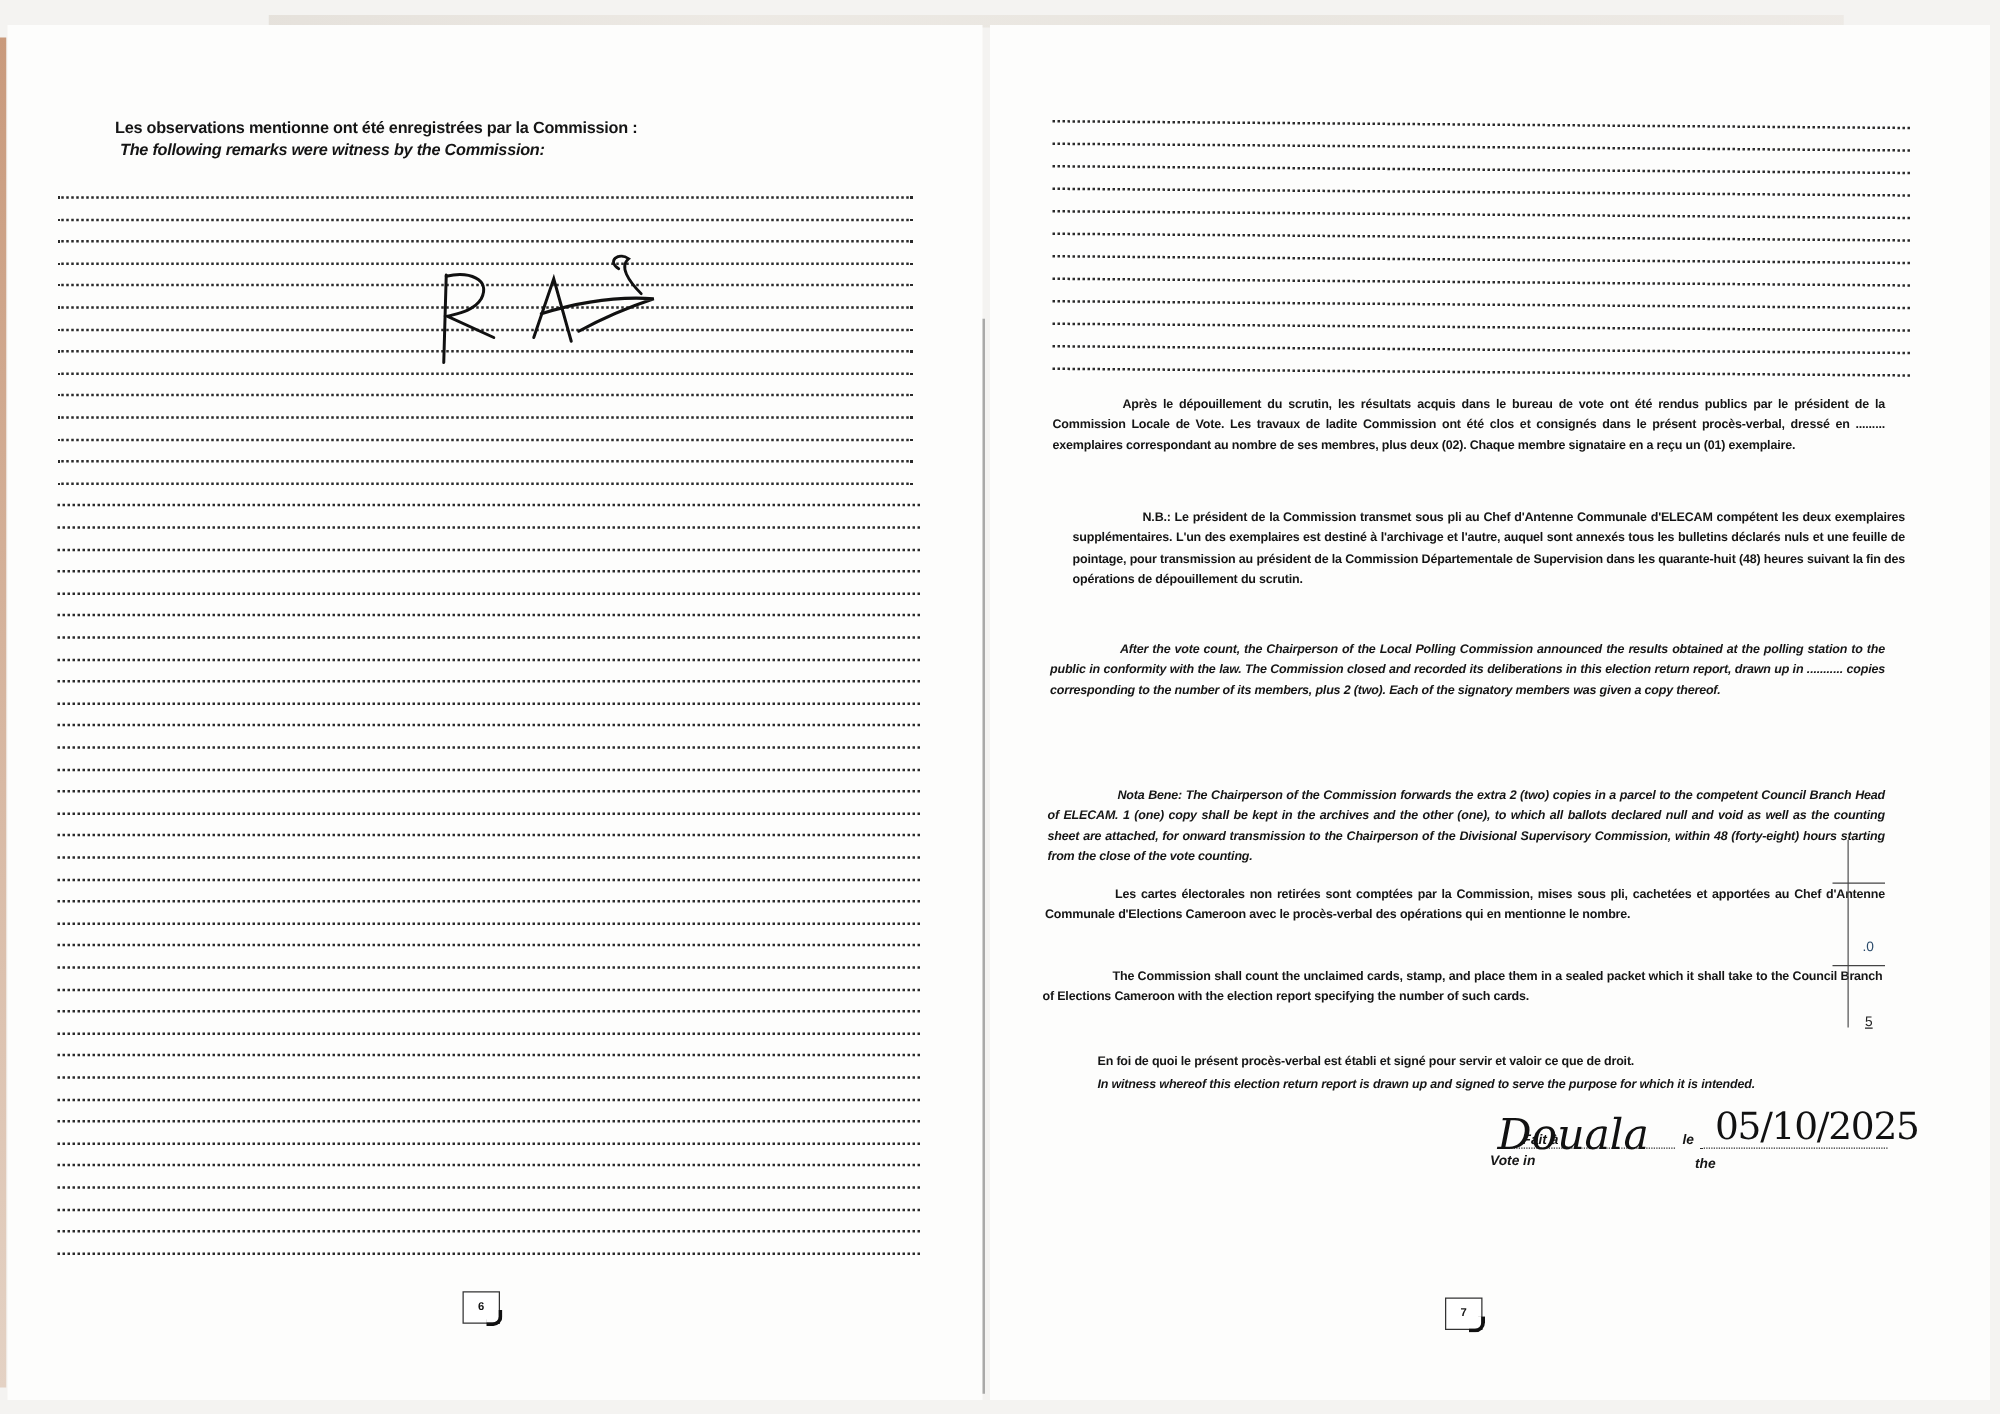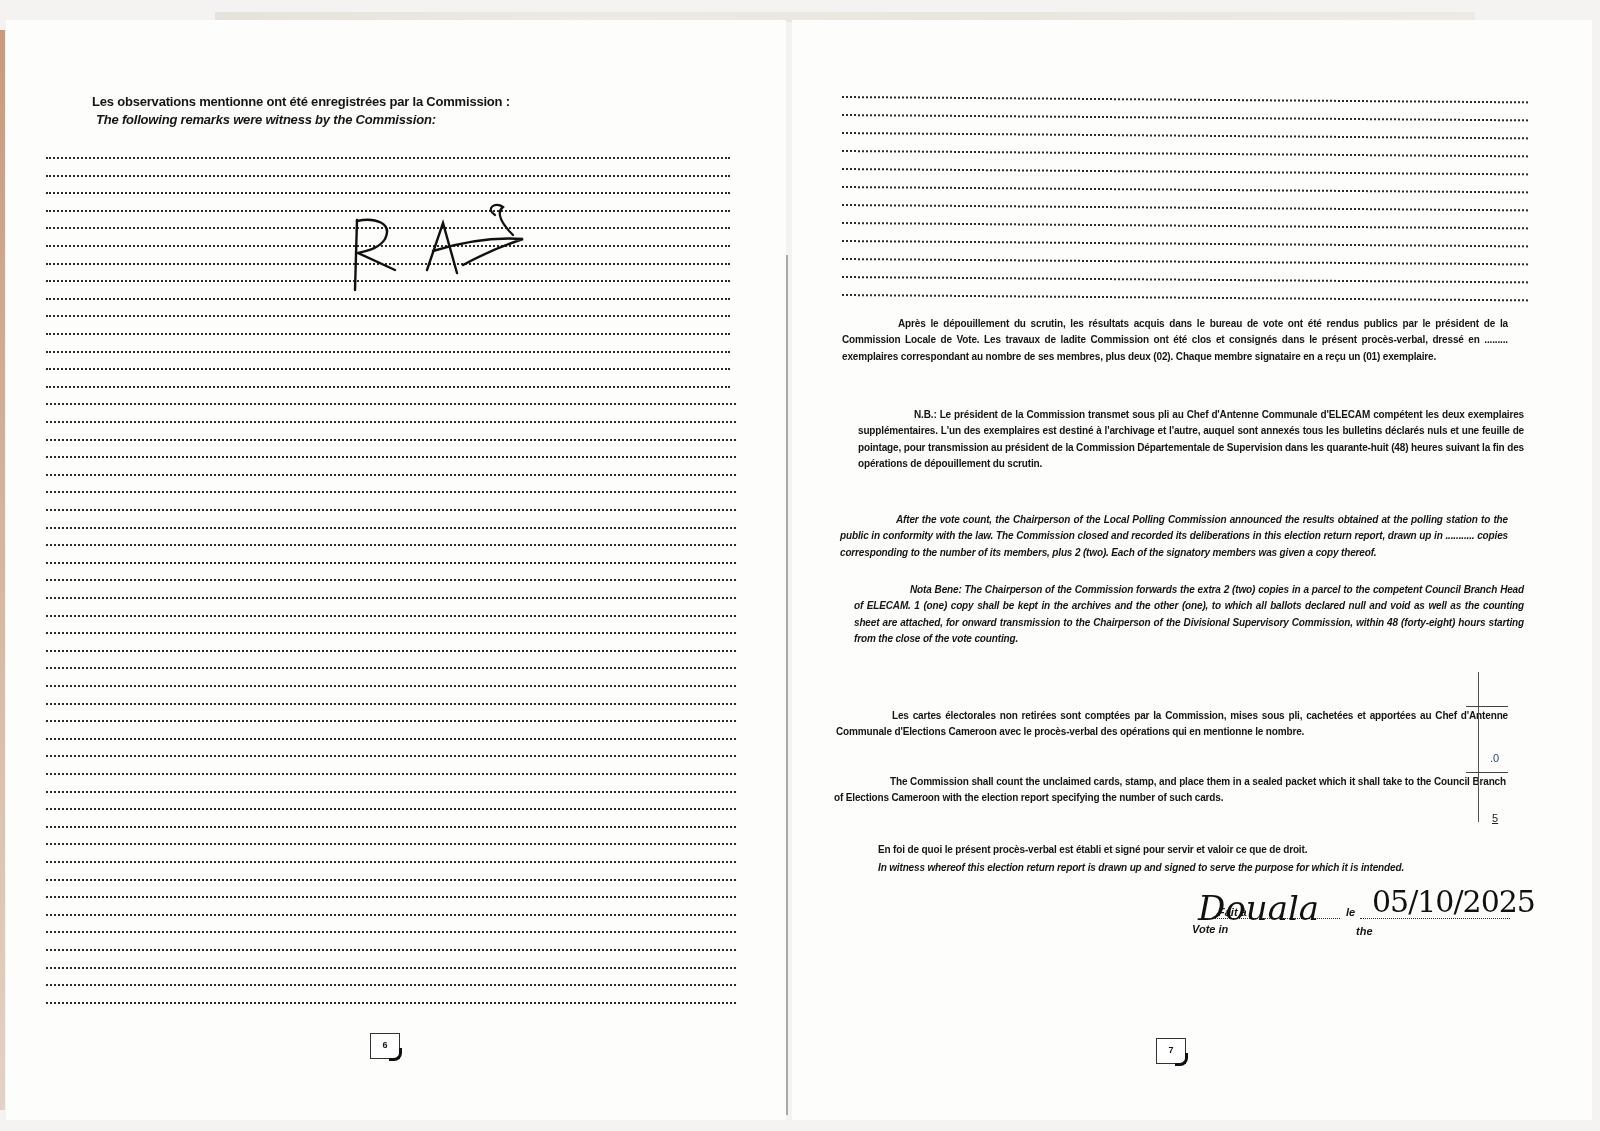--- a/index.html
+++ b/index.html
@@ -141,21 +141,21 @@
 </div>
 
 <div class="para" style="left:842px; top:407px; width:666px;margin-left:16px;">
   <span class="indent"></span><span>N.B.: Le président de la Commission transmet sous pli au Chef d'Antenne Communale d'ELECAM compétent les deux exemplaires supplémentaires. L'un des exemplaires est destiné à l'archivage et l'autre, auquel sont annexés tous les bulletins déclarés nuls et une feuille de pointage, pour transmission au président de la Commission Départementale de Supervision dans les quarante-huit (48) heures suivant la fin des opérations de dépouillement du scrutin.</span>
 </div>
 
 <div class="para it" style="left:840px; top:512px; width:668px;">
   <span class="indent"></span><span>After the vote count, the Chairperson of the Local Polling Commission announced the results obtained at the polling station to the public in conformity with the law. The Commission closed and recorded its deliberations in this election return report, drawn up in ........... copies corresponding to the number of its members, plus 2 (two). Each of the signatory members was given a copy thereof.</span>
 </div>
 
-<div class="para it" style="left:838px; top:582px; width:670px;margin-left:16px;">
+<div class="para it" style="left:838px; top:629px; width:670px;">
   <span class="indent"></span><span>Nota Bene: The Chairperson of the Commission forwards the extra 2 (two) copies in a parcel to the competent Council Branch Head of ELECAM. 1 (one) copy shall be kept in the archives and the other (one), to which all ballots declared null and void as well as the counting sheet are attached, for onward transmission to the Chairperson of the Divisional Supervisory Commission, within 48 (forty-eight) hours starting from the close of the vote counting.</span>
 </div>
 
 <div class="para" style="left:836px; top:708px; width:672px;">
   <span class="indent"></span><span>Les cartes électorales non retirées sont comptées par la Commission, mises sous pli, cachetées et apportées au Chef d'Antenne Communale d'Elections Cameroon avec le procès-verbal des opérations qui en mentionne le nombre.</span>
 </div>
 
 <div class="para" style="left:834px; top:774px; width:672px;">
   <span class="indent"></span><span>The Commission shall count the unclaimed cards, stamp, and place them in a sealed packet which it shall take to the Council Branch of Elections Cameroon with the election report specifying the number of such cards.</span>
 </div>

